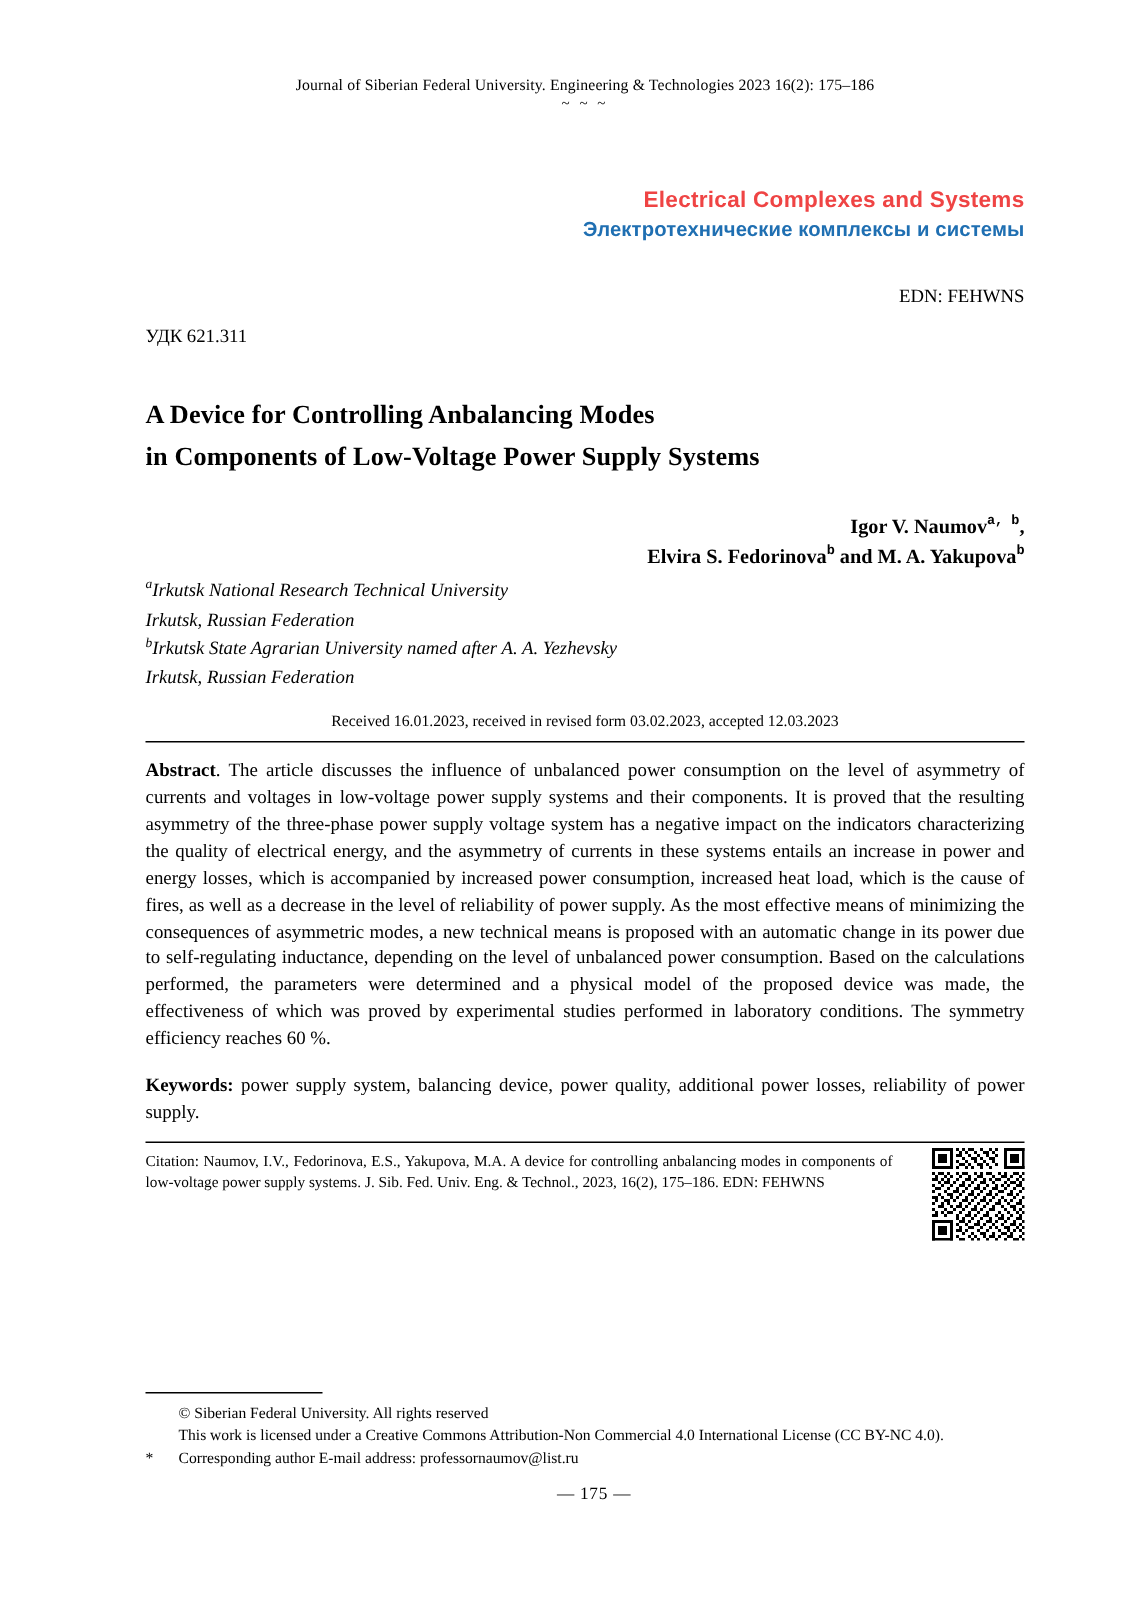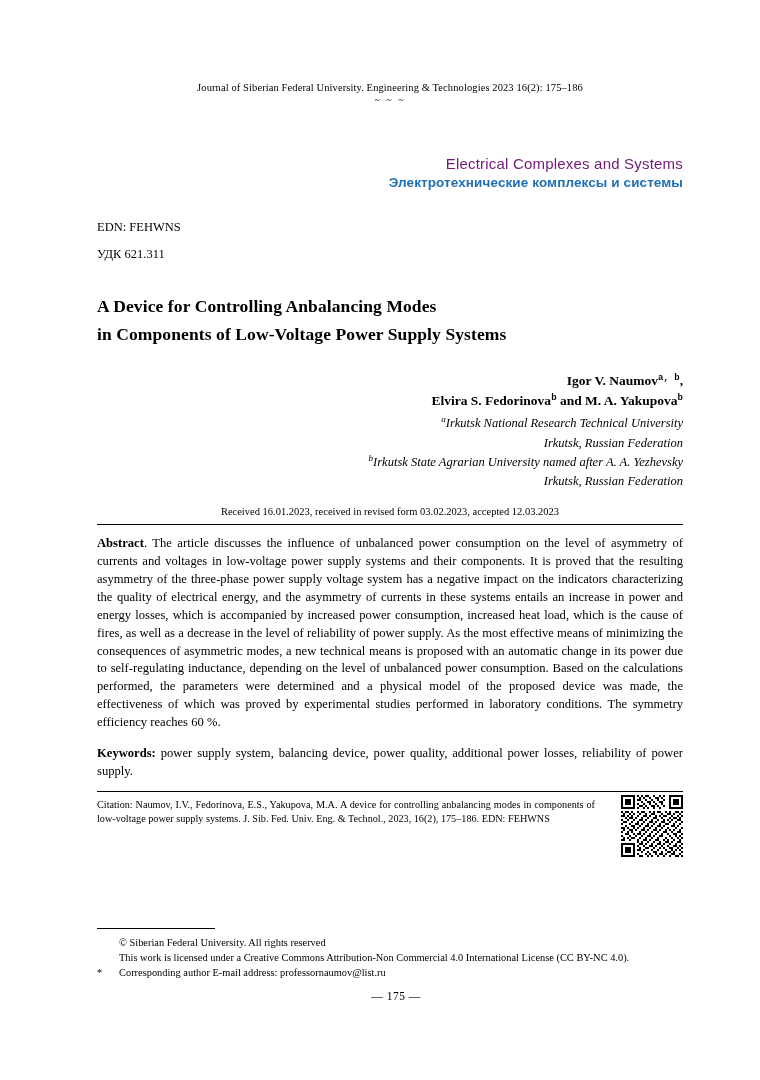--- a/index.html
+++ b/index.html
@@ -26,55 +26,56 @@
     position: absolute;
     left: 97px;
     top: 0;
     width: 586px;
   }
 
   
   .running-head {
     text-align: center;
     font-size: 10.5px;
-    margin-top: 82px;
+    margin-top: 52px;
     letter-spacing: 0.1px;
   }
   .tilde-row {
     text-align: center;
     font-size: 10px;
     letter-spacing: 2px;
     margin-top: 1px;
     color: #000;
   }
 
   
   .section-head {
     text-align: right;
     margin-top: 49px;
     line-height: 1.35;
   }
   .section-head .en {
     font-family: "Liberation Sans", sans-serif;
-    font-weight: normal;
+    font-weight: bold;
     font-size: 15px;
-    color: #701a75;
+    color: #ef4444;
     letter-spacing: 0.2px;
   }
   .section-head .ru {
     font-family: "Liberation Sans", sans-serif;
     font-weight: bold;
     font-size: 13.5px;
     color: #1f6fb2;
     letter-spacing: 0.1px;
   }
 
   .edn {
     margin-top: 28px;
     font-size: 12.5px;
+    text-align: right;
   }
   .udc {
     margin-top: 12px;
     font-size: 12.5px;
   }
 
   .title {
     margin-top: 31px;
     font-size: 17.5px;
     font-weight: bold;
@@ -88,21 +89,21 @@
     font-size: 13.5px;
     font-weight: bold;
     line-height: 1.5;
   }
   .authors sup {
     font-size: 9px;
     font-weight: bold;
     font-family: Liberation Mono, monospace;
   }
   .affils {
-    text-align: right;
+    text-align: left;
     font-size: 12.5px;
     font-style: italic;
     line-height: 1.45;
     margin-top: 2px;
   }
   .affils sup {
     font-size: 9px;
     font-style: italic;
   }
 

